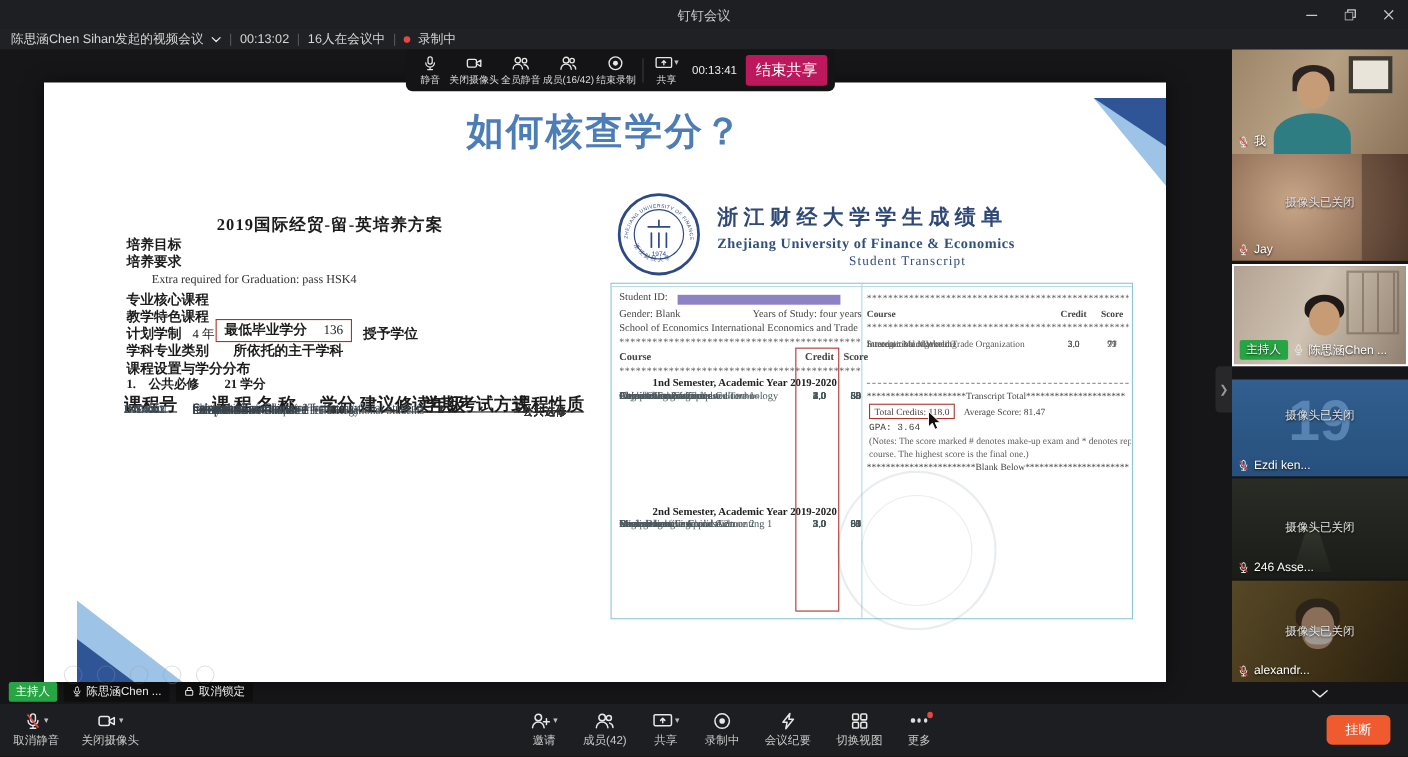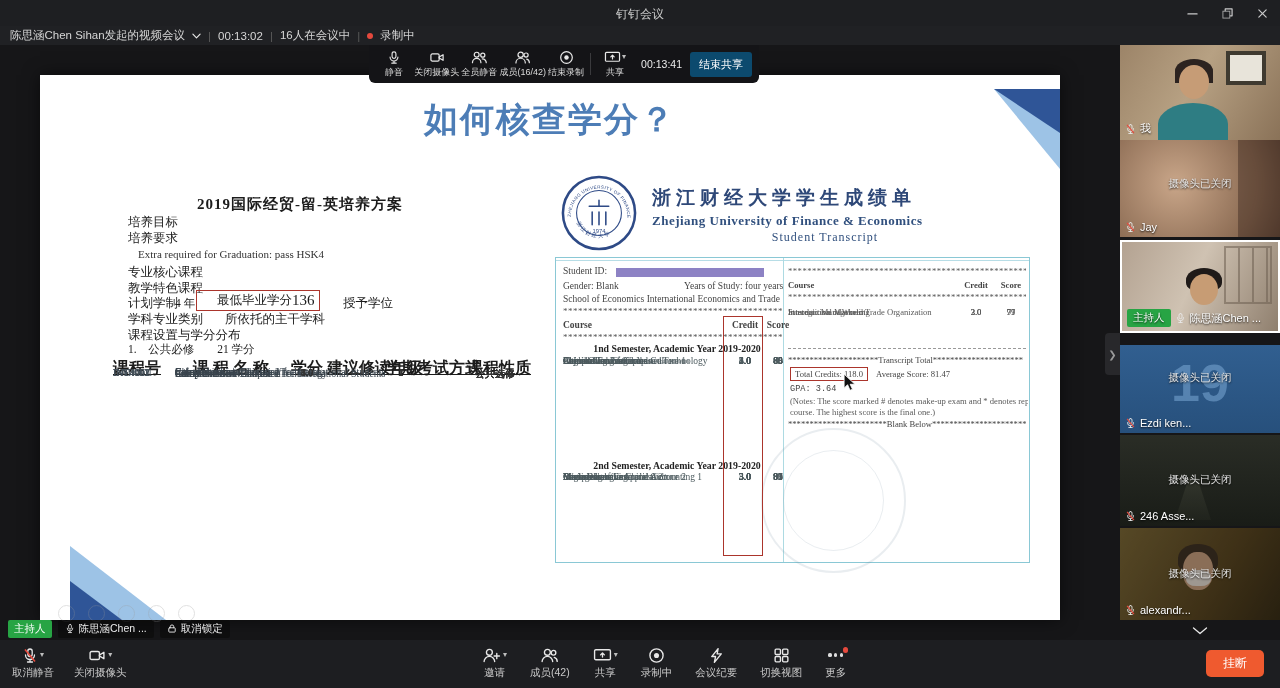--- a/index.html
+++ b/index.html
@@ -23,35 +23,35 @@
   .slide{position:absolute;left:40px;top:30px;width:1020px;height:545px;background:#fff;box-shadow:0 0 16px rgba(0,0,0,.55);}
 
   
   .float-toolbar{position:absolute;left:369px;top:0;width:390px;height:38px;background:#141417;border-radius:0 0 6px 6px;display:flex;align-items:center;gap:2px;padding:0 7px;z-index:40;}
   .ft-item{display:flex;flex-direction:column;align-items:center;gap:1px;width:45px;color:#d9d9d9;font-size:9px;white-space:nowrap;}
   .ft-item.wide{width:58px;}
   .ft-icorow{display:flex;align-items:center;gap:1px;height:15px;}
   .caret{font-size:8px;color:#bdbdbd;line-height:8px;}
   .ft-div{width:1px;height:22px;background:#3a3a3d;margin:0 4px;}
   .ft-timer{font-size:10.5px;color:#ececec;margin:0 6px;white-space:nowrap;}
-  .ft-end{background:#0c4a6e;color:#fff;font-size:11px;padding:5px 9px;border-radius:3px;white-space:nowrap;}
+  .ft-end{background:#be185d;color:#fff;font-size:14px;padding:5px 9px;border-radius:3px;white-space:nowrap;}
 
   
   .deco{position:absolute;}
   .d-tr-light{right:0;top:14px;width:66px;height:80px;background:#9dc3e6;clip-path:polygon(100% 12%,100% 100%,0 0);}
   .d-tr-dark{right:0;top:14px;width:66px;height:44px;background:#2f5597;clip-path:polygon(0 0,100% 0,100% 100%);}
   .d-bl-light{left:30px;top:471px;width:96px;height:74px;background:#9dc3e6;clip-path:polygon(0 0,100% 100%,0 100%);}
   .d-bl-dark{left:30px;top:506px;width:52px;height:39px;background:#2f5597;clip-path:polygon(0 0,100% 100%,0 100%);}
   .slide-title{position:absolute;left:320px;top:22px;width:380px;text-align:center;font-size:34px;font-weight:700;color:#4d7db6;letter-spacing:2px;}
 
   
   .plan{position:absolute;left:0;top:0;font-family:"Liberation Serif",serif;color:#1c1c1c;}
   .plan div{position:absolute;white-space:nowrap;}
   .p-title{left:70px;top:120px;width:380px;text-align:center;font-size:15px;font-weight:700;letter-spacing:1px;}
-  .p-b{font-weight:400;font-size:12.5px;margin-left:13px;}
+  .p-b{font-weight:700;font-size:12.5px;}
   .p-l1{left:75px;top:139px;}
   .p-l2{left:75px;top:155px;}
   .p-extra{left:98px;top:173px;font-size:11px;color:#333;}
   .p-l3{left:75px;top:189px;}
   .p-l4{left:75px;top:205px;}
   .p-duration{left:75px;top:220px;}
   .p-durval{left:135px;top:221px;font-size:11.5px;}
   .p-redbox{left:156px;top:215px;width:124px;height:21px;border:1.5px solid #ab352c;display:flex;align-items:center;justify-content:space-between;padding:0 7px;}
   .p-degree{left:290px;top:220px;}
   .p-cat{left:75px;top:236px;}
@@ -236,21 +236,21 @@
         <div class="p-title">2019国际经贸-留-英培养方案</div>
         <div class="p-l1 p-b">培养目标</div>
         <div class="p-l2 p-b">培养要求</div>
         <div class="p-extra">Extra required for Graduation: pass HSK4</div>
         <div class="p-l3 p-b">专业核心课程</div>
         <div class="p-l4 p-b">教学特色课程</div>
         <div class="p-duration p-b">计划学制</div>
         <div class="p-durval">4 年</div>
         <div class="p-redbox">
           <span class="p-b">最低毕业学分</span>
-          <span style="font-size:15px">136</span>
+          <span style="font-size:12px">136</span>
         </div>
         <div class="p-degree p-b">授予学位</div>
         <div class="p-cat p-b">学科专业类别</div>
         <div class="p-backbone p-b">所依托的主干学科</div>
         <div class="p-sec p-b">课程设置与学分分布</div>
         <div class="p-ssec p-b">1.　公共必修　　21 学分</div>
         <div class="p-table">
           <div class="p-hdr">
             <span>课程号</span>
             <span>课 程 名 称</span>

